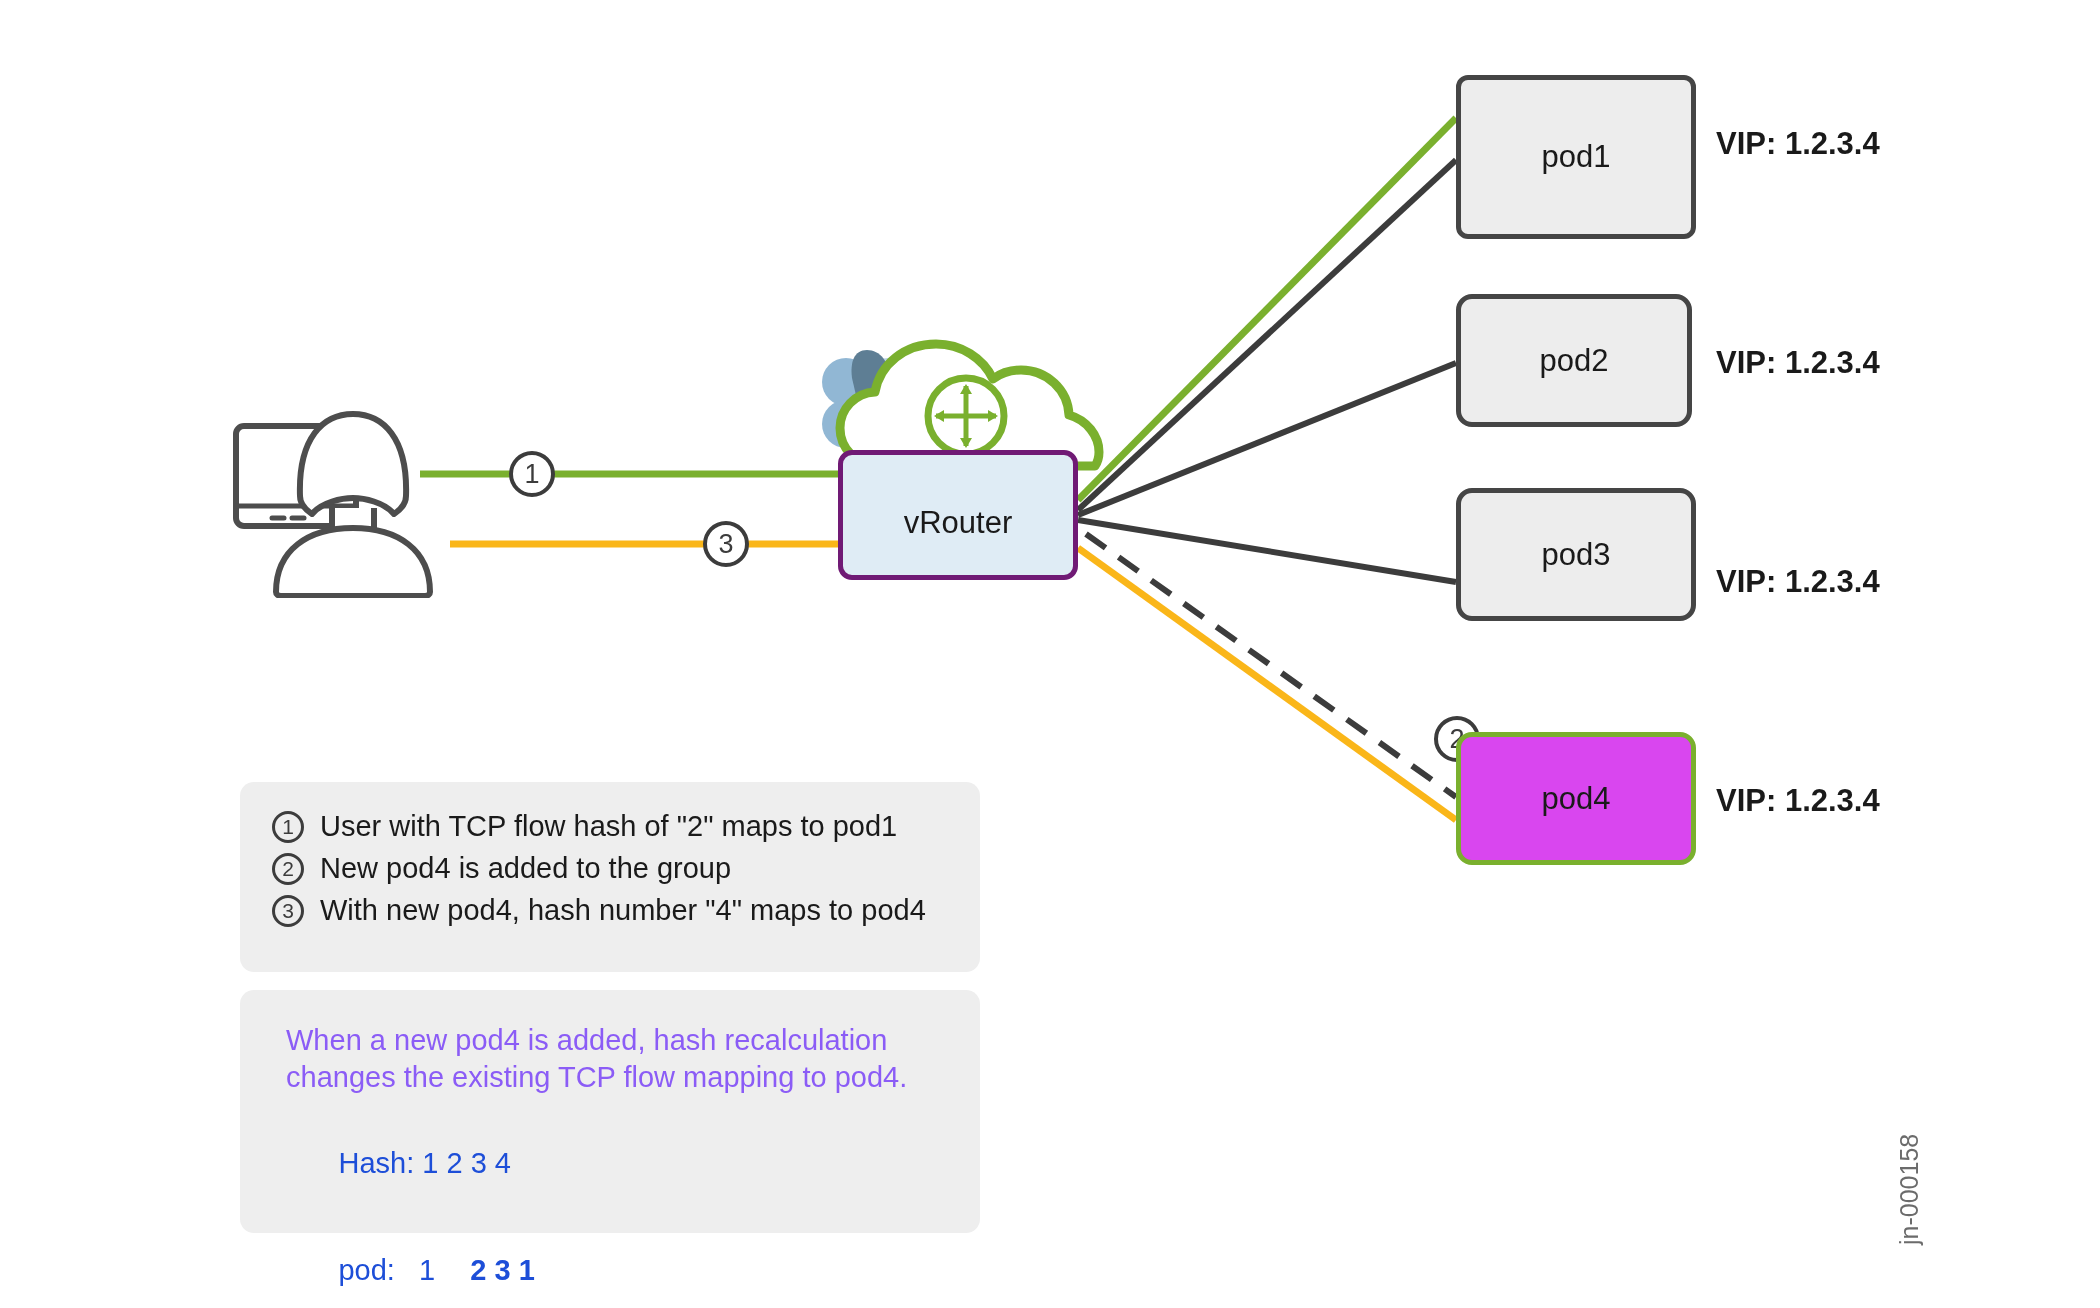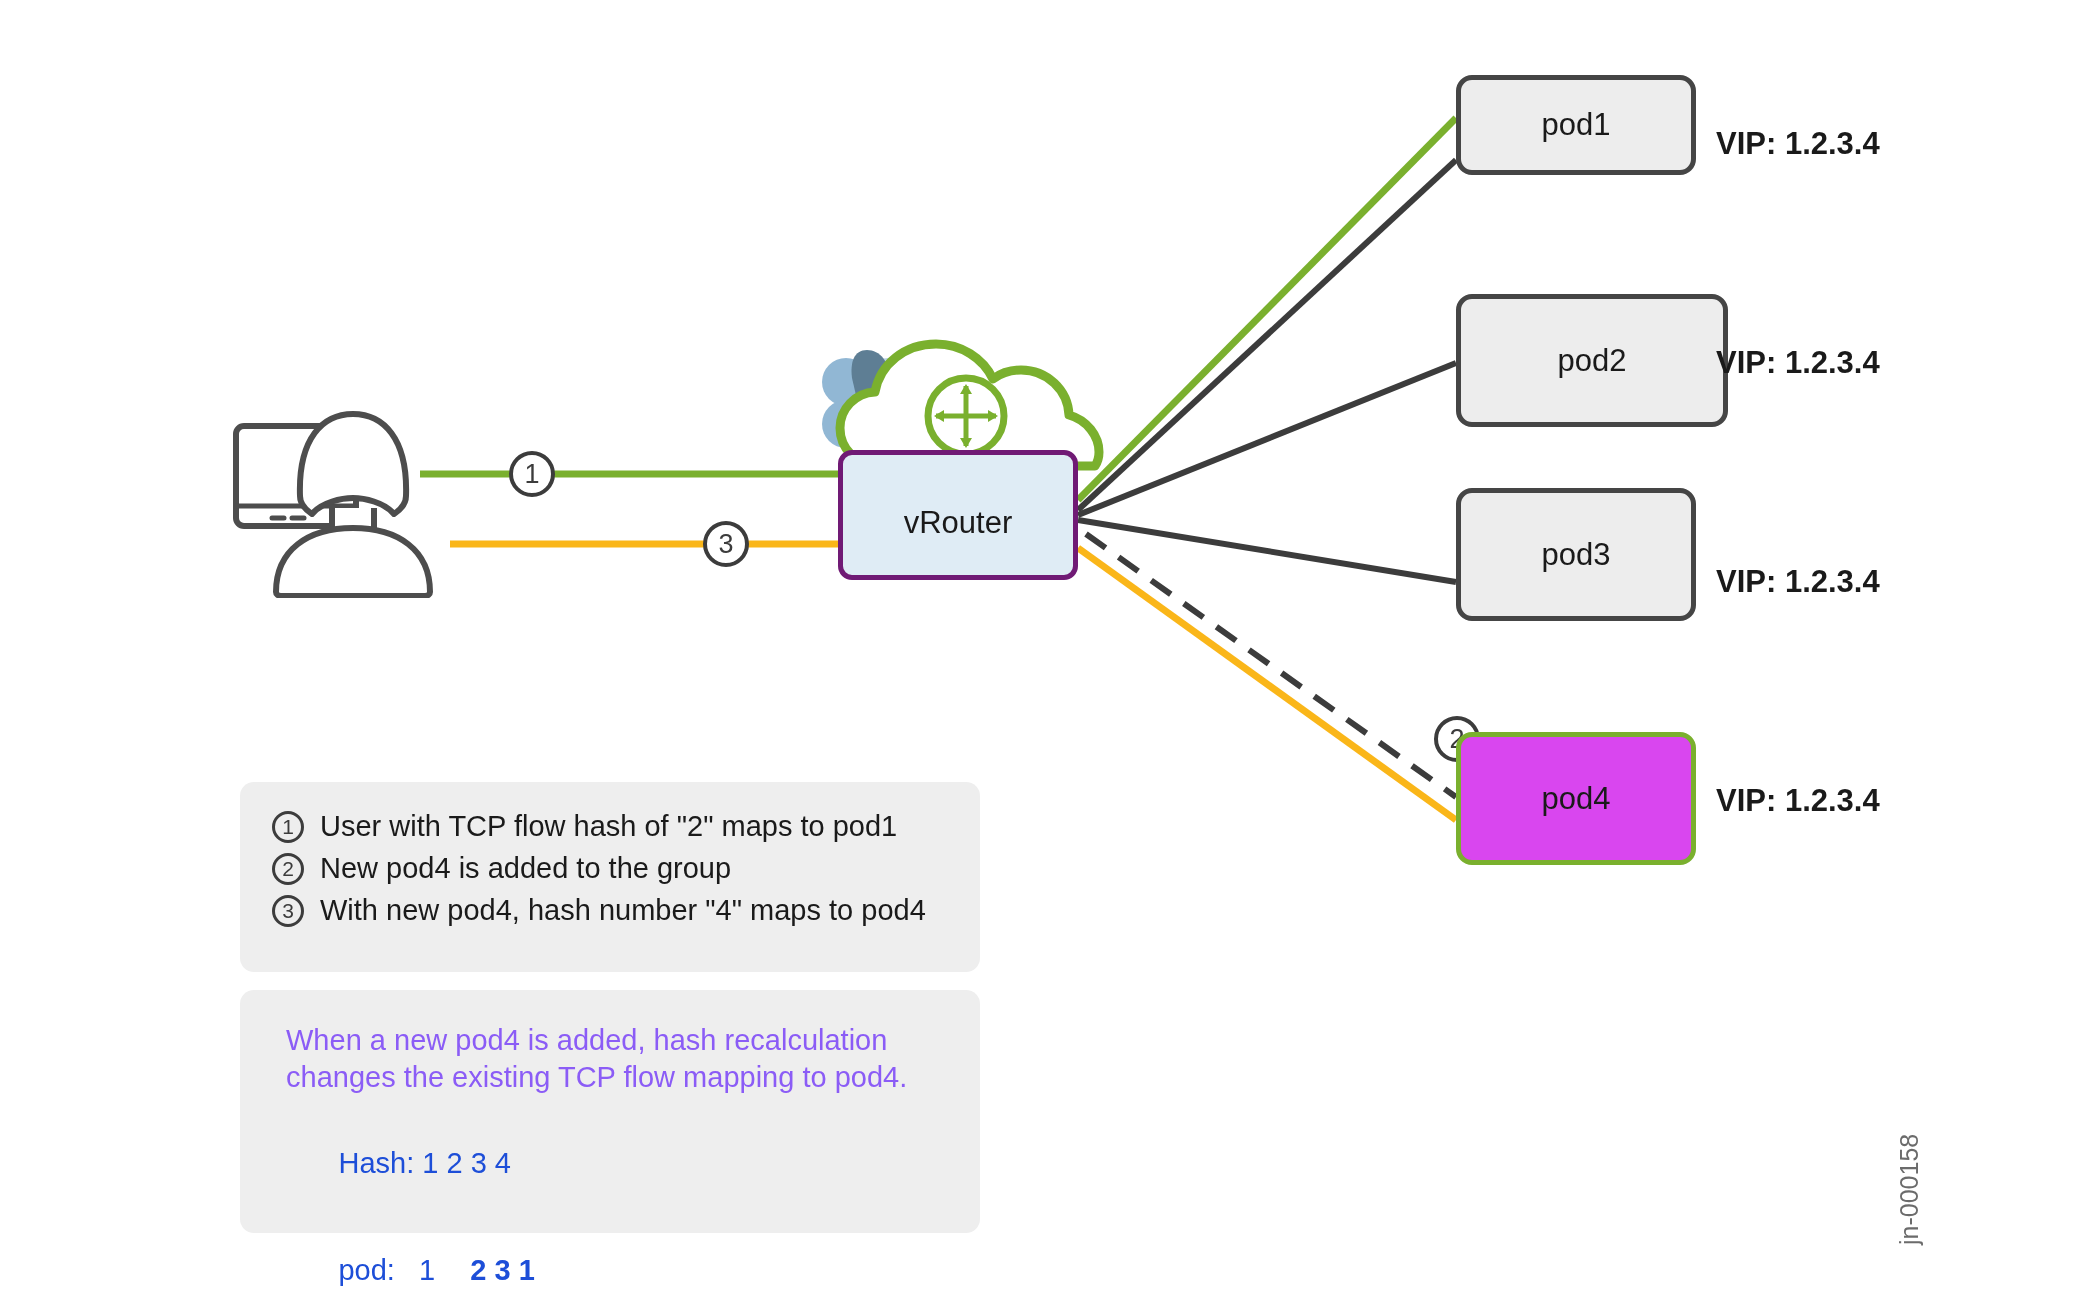--- a/index.html
+++ b/index.html
@@ -211,26 +211,26 @@
   <div class="step-badge" style="left:509px; top:451px;">
     <span>1</span>
   </div>
   <div class="step-badge" style="left:703px; top:521px;">
     <span>3</span>
   </div>
   <div class="step-badge" style="left:1434px; top:716px;">
     <span>2</span>
   </div>
 
-  <div class="pod-box" style="left:1456px; top:75px; width:240px; height:100px;">
+  <div class="pod-box" style="left:1456px; top:75px; width:240px; height:164px;border-radius:12px;">
     <span>pod1</span>
   </div>
   <div class="vip-label" style="left:1716px; top:126px;">VIP: 1.2.3.4</div>
 
-  <div class="pod-box" style="left:1456px; top:294px; width:272px; height:133px;">
+  <div class="pod-box" style="left:1456px; top:294px; width:236px; height:133px;">
     <span>pod2</span>
   </div>
   <div class="vip-label" style="left:1716px; top:345px;">VIP: 1.2.3.4</div>
 
   <div class="pod-box" style="left:1456px; top:488px; width:240px; height:133px;">
     <span>pod3</span>
   </div>
   <div class="vip-label" style="left:1716px; top:564px;">VIP: 1.2.3.4</div>
 
   <div class="pod-box highlight" style="left:1456px; top:732px; width:240px; height:133px;">

